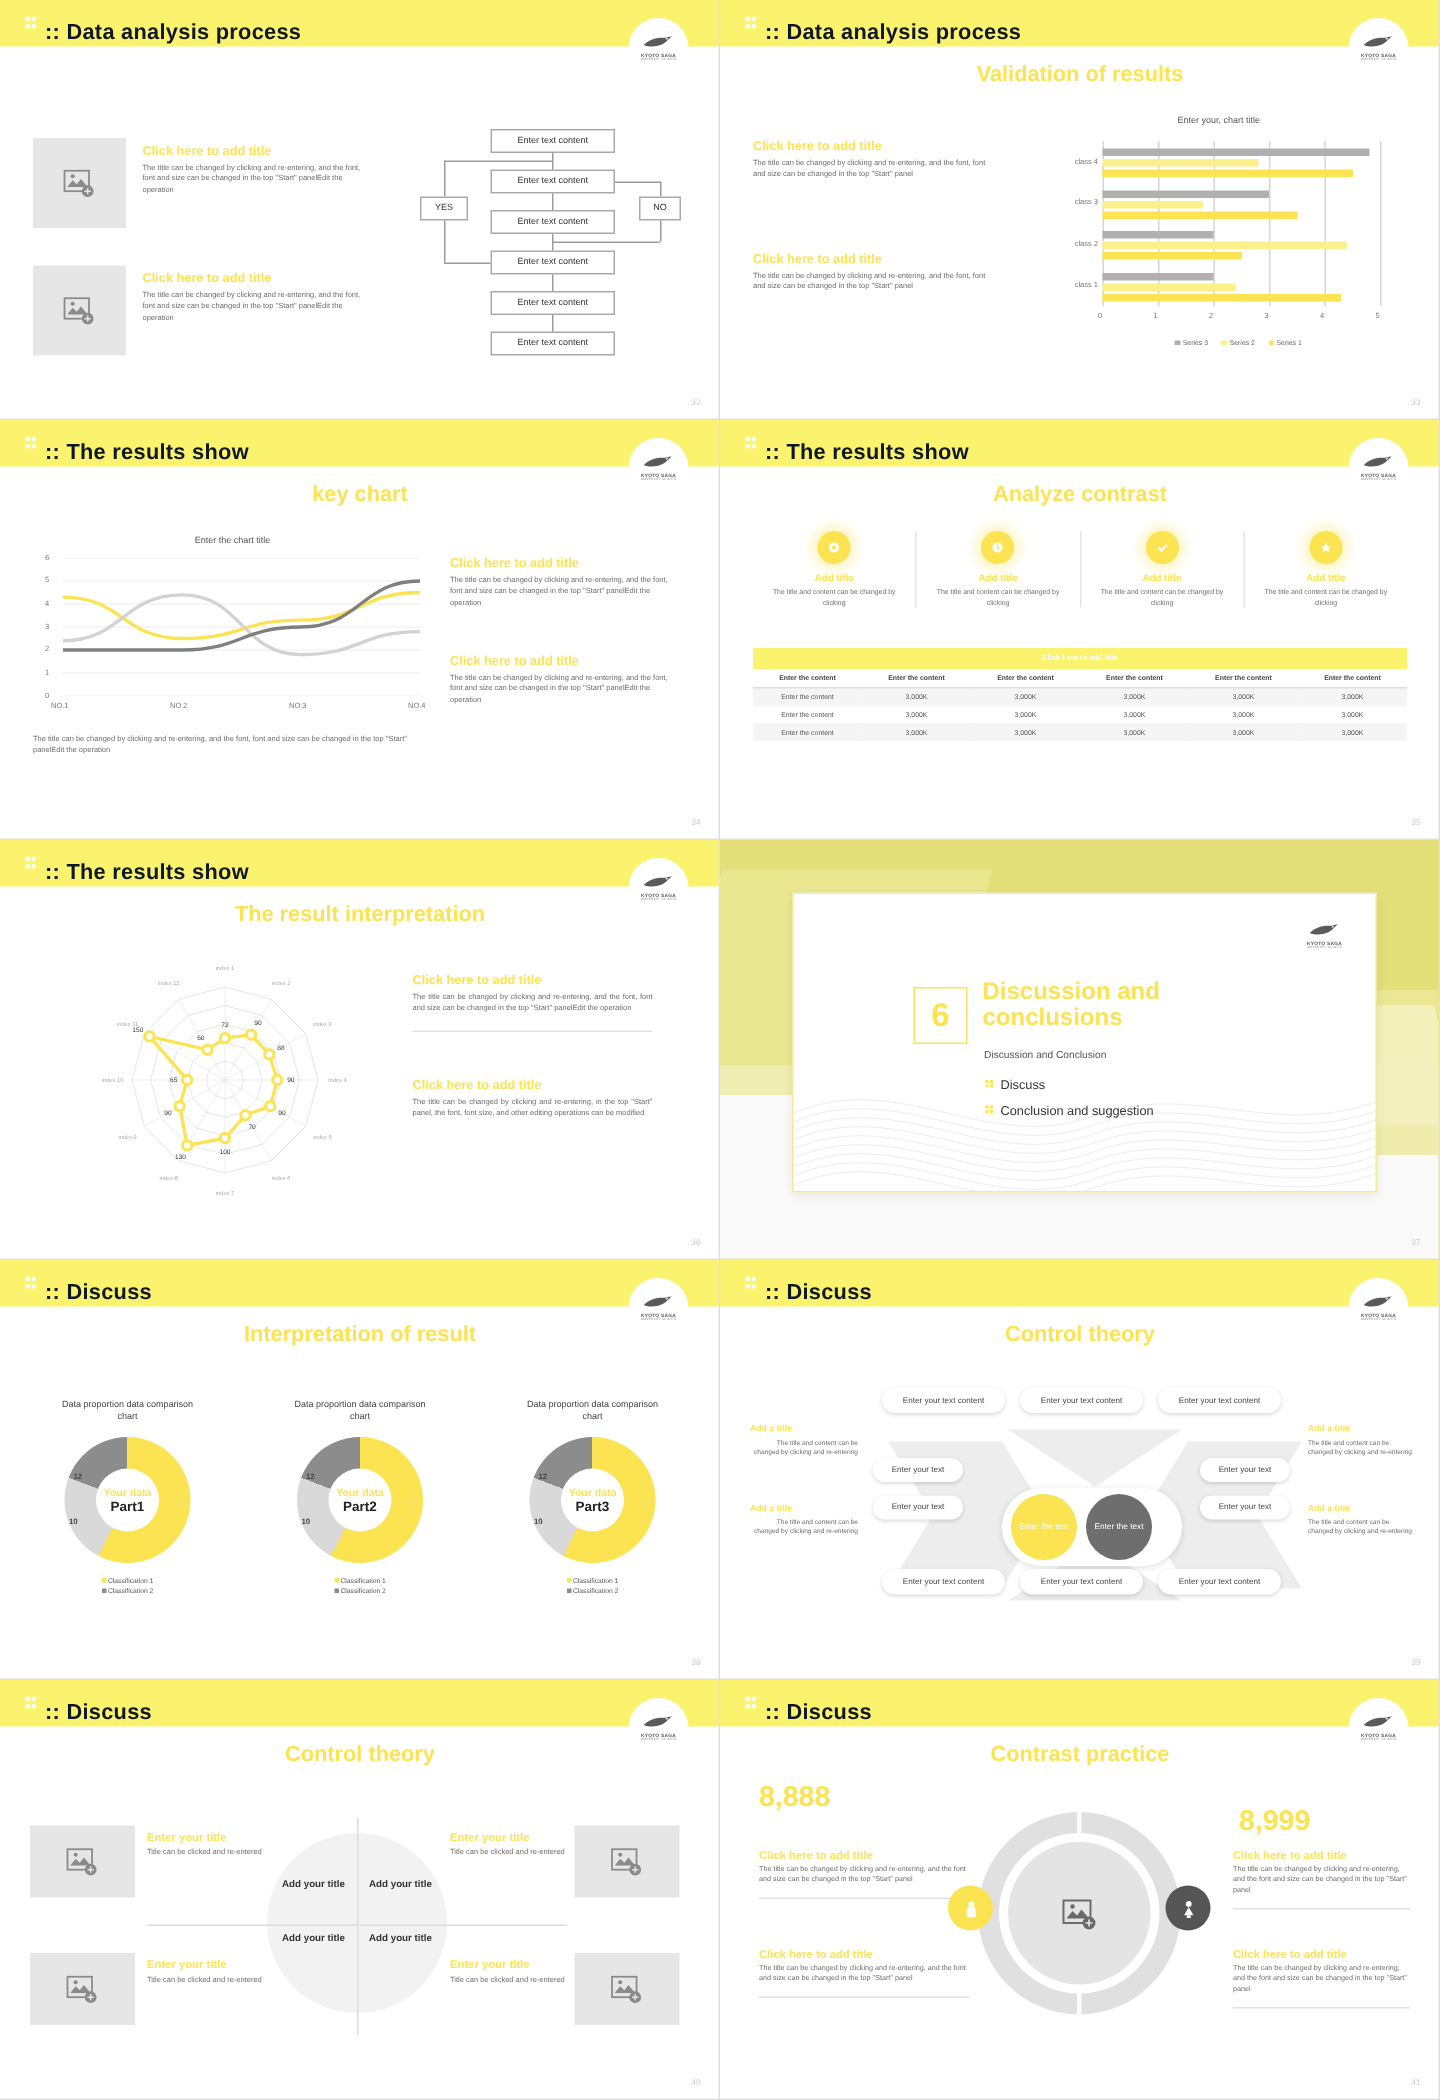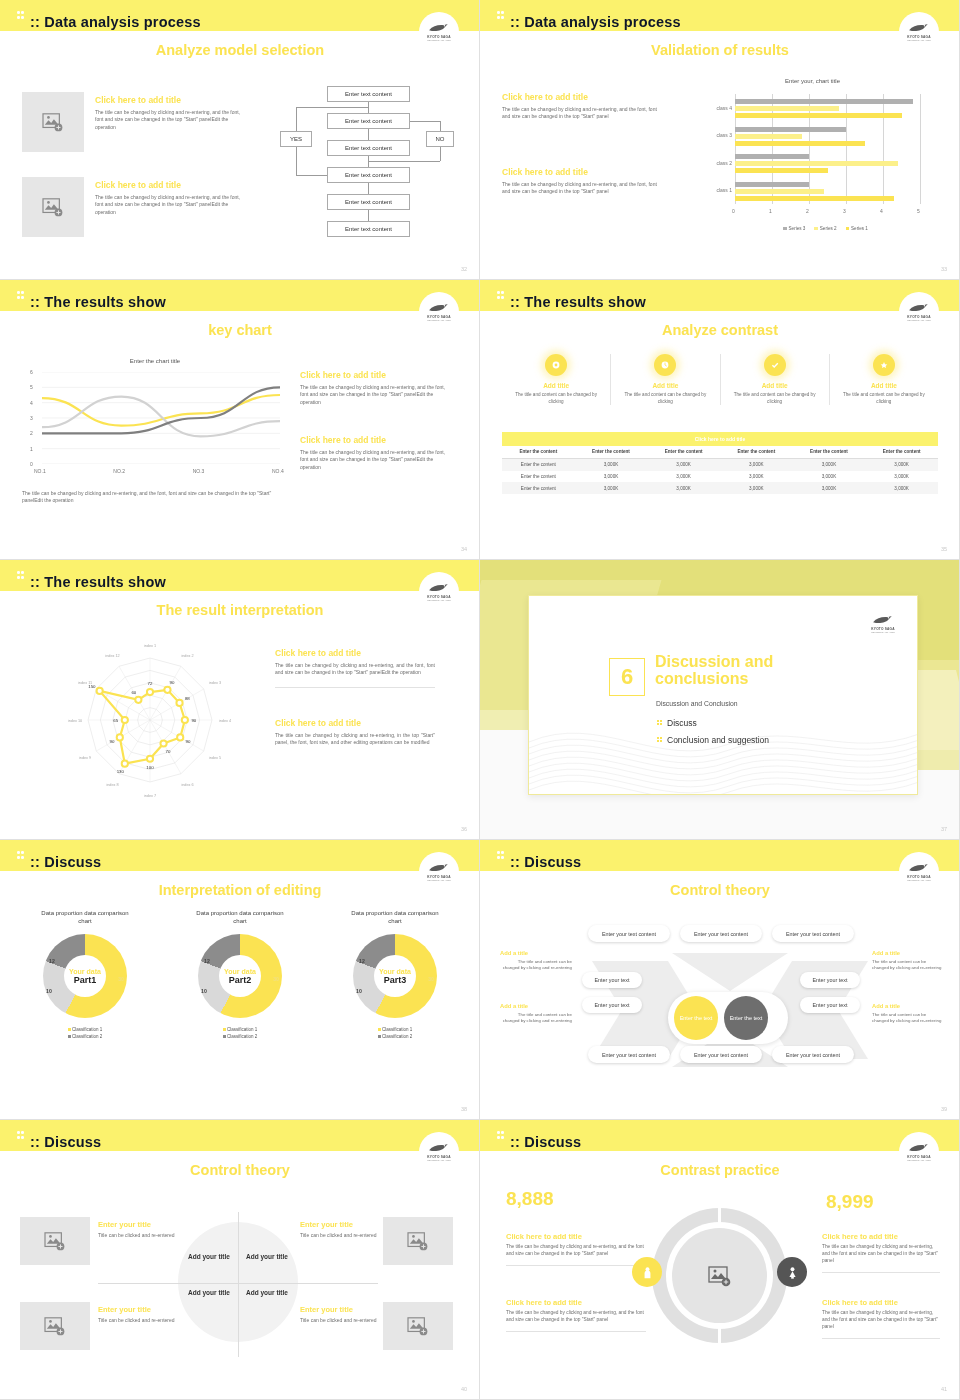--- a/index.html
+++ b/index.html
@@ -81,21 +81,20 @@
     <h1>:: Data analysis process</h1>
   </div>
   <div class="logo">
     <svg viewBox="0 0 40 20">
           <path d="M2 13 C8 6 18 3 28 4 L36 2 L30 8 C26 13 14 17 2 13 Z" fill="#5a5a5a"></path>
           <circle cx="30" cy="5" r="1.2" fill="#fff"></circle>
         </svg>
     <div class="lg1">KYOTO SAGA</div>
     <div class="lg2">UNIVERSITY OF ARTS</div>
   </div>
-  <div class="stitle">Analyze model selection</div>
 
   <div class="phbox" style="position:absolute;left:22px;top:92px;width:62px;height:60px;">
     <svg viewBox="0 0 24 22">
           <rect x="1" y="2" width="18" height="15" fill="none" stroke="#8a8a8a" stroke-width="1.3"></rect>
           <path d="M3 14 l4-5 3 3 3-4 5 6z" fill="#8a8a8a"></path>
           <circle cx="7" cy="6" r="1.5" fill="#8a8a8a"></circle>
           <circle cx="18" cy="17" r="4.3" fill="#8a8a8a"></circle>
           <path d="M18 14.7v4.6M15.7 17h4.6" stroke="#e6e6e6" stroke-width="1.1"></path>
         </svg>
   </div>
@@ -547,23 +546,23 @@
     <h1>:: Discuss</h1>
   </div>
   <div class="logo">
     <svg viewBox="0 0 40 20">
           <path d="M2 13 C8 6 18 3 28 4 L36 2 L30 8 C26 13 14 17 2 13 Z" fill="#5a5a5a"></path>
           <circle cx="30" cy="5" r="1.2" fill="#fff"></circle>
         </svg>
     <div class="lg1">KYOTO SAGA</div>
     <div class="lg2">UNIVERSITY OF ARTS</div>
   </div>
-  <div class="stitle">Interpretation of editing</div>
-
-  <div style="position:absolute;left:20px;top:69px;width:440px;display:flex;gap:25px;" id="donut-row">
+  <div class="stitle">Interpretation of result</div>
+
+  <div style="position:absolute;left:20px;top:93px;width:440px;display:flex;gap:25px;" id="donut-row">
         <div style="flex: 1 1 0%; text-align: center;">
       <div style="font-size:6px;color:#444;line-height:1.35;padding:0 18px;">Data proportion data comparison chart</div>
       <div class="donut" style="margin-top:9px;background:conic-gradient(#fbe352 0% 57.692307692307686%,#d9d9d9 57.692307692307686% 80.76923076923076%,#8c8c8c 80.76923076923076% 100%);border-radius:50%;">
         <div class="hole">
           <span class="yd">Your data</span>
           <span class="pt">Part1</span>
         </div>
         <span style="position:absolute;left:6px;top:24px;font-size:5.2px;color:#444;font-weight:bold;">12</span>
         <span style="position:absolute;left:3px;top:54px;font-size:5.2px;color:#444;font-weight:bold;">10</span>
         <span style="position:absolute;right:3px;top:42px;font-size:5.2px;color:#f2e07f;font-weight:bold;">30</span>
@@ -774,21 +773,21 @@
     <svg viewBox="0 0 40 20">
           <path d="M2 13 C8 6 18 3 28 4 L36 2 L30 8 C26 13 14 17 2 13 Z" fill="#5a5a5a"></path>
           <circle cx="30" cy="5" r="1.2" fill="#fff"></circle>
         </svg>
     <div class="lg1">KYOTO SAGA</div>
     <div class="lg2">UNIVERSITY OF ARTS</div>
   </div>
   <div class="stitle">Contrast practice</div>
 
   <div style="position:absolute;left:26px;top:68px;font-size:19px;font-weight:bold;color:#fbe352;">8,888</div>
-  <div style="position:absolute;left:346px;top:71px;font-size:19px;font-weight:bold;color:#fbe352;">8,999</div>
+  <div style="position:absolute;left:346px;top:84px;font-size:19px;font-weight:bold;color:#fbe352;">8,999</div>
 
   <div style="position:absolute;left:26px;top:112px;width:140px;">
     <div class="yh" style="font-size:7.5px;">Click here to add title</div>
     <div class="body-txt" style="font-size:4.8px;margin-top:3px;">The title can be changed by clicking and re-entering, and the font and size can be changed in the top "Start" panel</div>
     <div style="border-top:1px solid #e2e2e2;margin-top:7px;"></div>
   </div>
   <div style="position:absolute;left:26px;top:178px;width:140px;">
     <div class="yh" style="font-size:7.5px;">Click here to add title</div>
     <div class="body-txt" style="font-size:4.8px;margin-top:3px;">The title can be changed by clicking and re-entering, and the font and size can be changed in the top "Start" panel</div>
     <div style="border-top:1px solid #e2e2e2;margin-top:7px;"></div>

